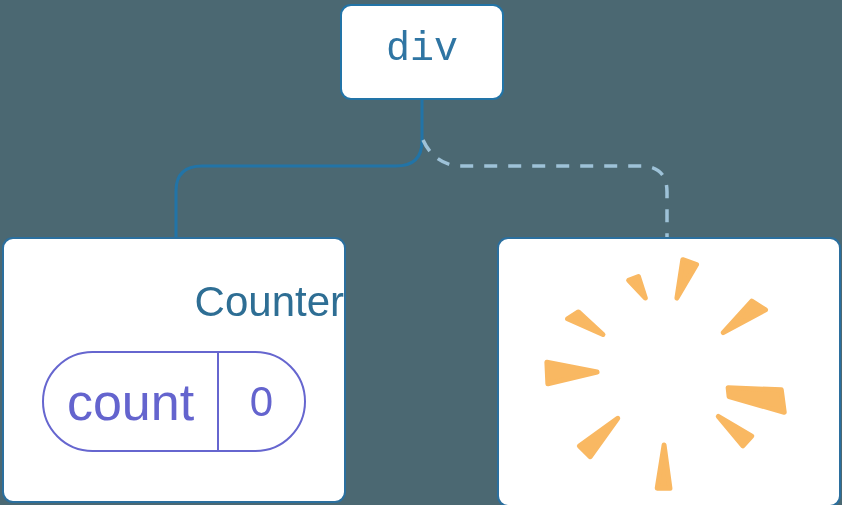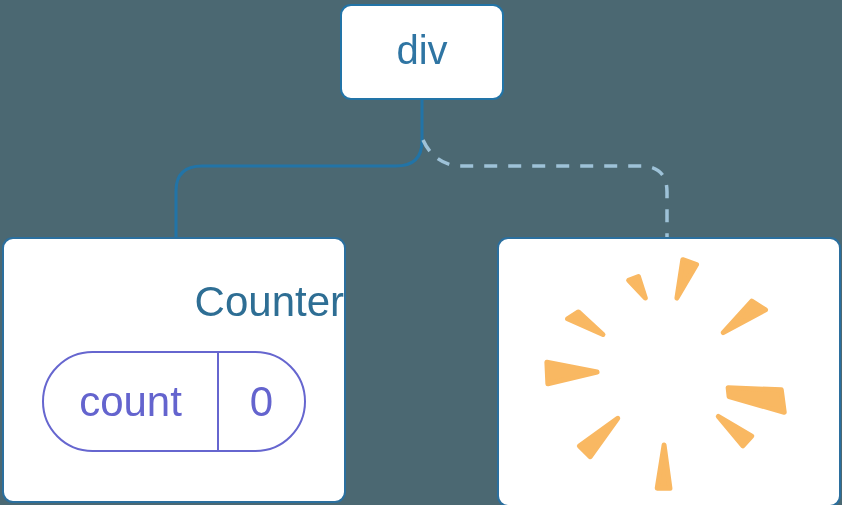--- a/index.html
+++ b/index.html
@@ -17,20 +17,21 @@
   
   .node-root{
     position:absolute;left:340px;top:4px;width:164px;height:96px;
     background:#ffffff;border:2.5px solid #2274A7;border-radius:11px;
     box-sizing:border-box;display:flex;align-items:center;justify-content:center;
     z-index:2;
   }
   .node-root .label{
     color:#2F75A3;font-size:40px;font-weight:500;line-height:1;
     padding-bottom:4px;
+    font-family:Liberation Mono, monospace;
   }
 
   
   .card{
     position:absolute;background:#ffffff;
     border:2px solid #2B6F9E;border-radius:11px;
     box-sizing:border-box;z-index:1;
   }
   .card-counter{left:2px;top:237px;width:344px;height:266px;}
   .card-removed{left:497px;top:237px;width:344px;height:270px;}
@@ -40,21 +41,21 @@
     color:#2E6E94;font-size:42px;font-weight:500;line-height:1;
   }
   .state-pill{
     margin:28px auto 0 auto;width:264px;height:101px;
     border:2px solid #6666CF;border-radius:52px;
     box-sizing:border-box;display:flex;align-items:stretch;
   }
   .state-pill .key{
     flex:0 0 173px;display:flex;align-items:center;justify-content:center;
     border-right:2px solid #6666CF;
-    color:#6464CE;font-size:42px;font-weight:400;
+    color:#6464CE;font-size:52px;font-weight:400;
   }
   .state-pill .value{
     flex:1;display:flex;align-items:center;justify-content:center;
     color:#6464CE;font-size:42px;font-weight:400;
   }
 
   .poof{position:absolute;left:0;top:0;width:100%;height:100%;}
 </style>
 </head>
 <body>

